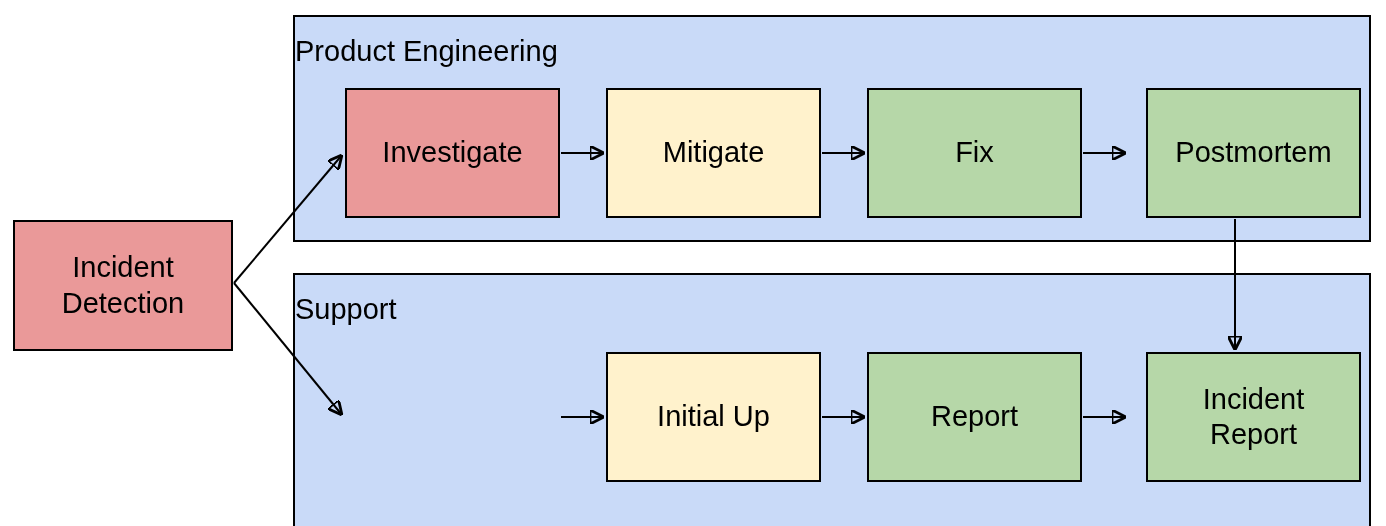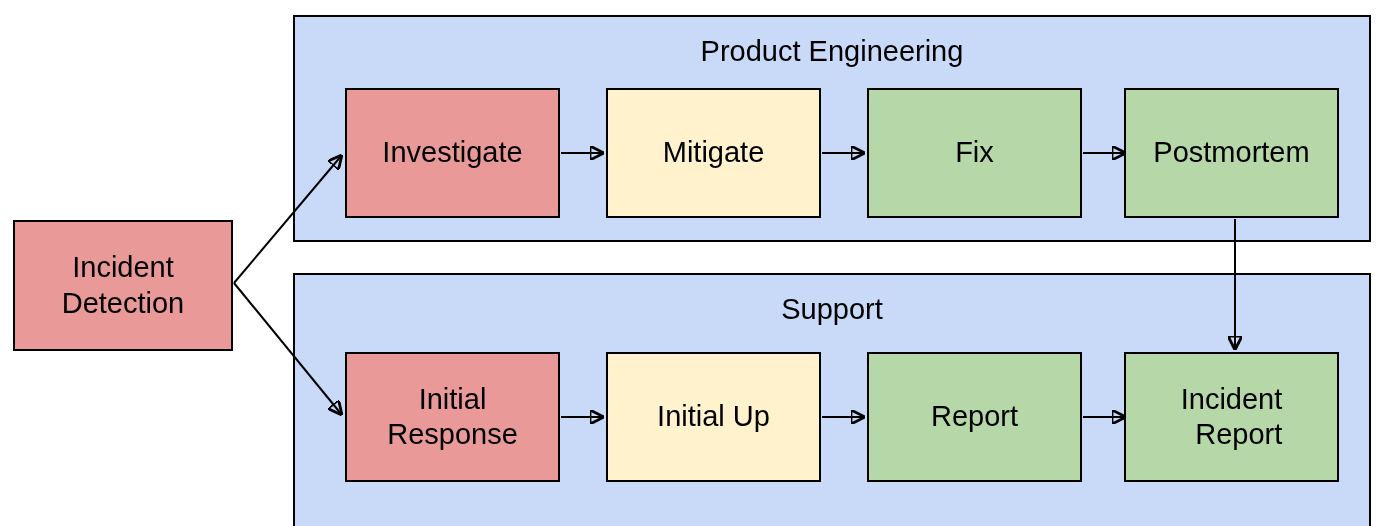--- a/index.html
+++ b/index.html
@@ -6,38 +6,38 @@
   .canvas{
     position:relative;width:1386px;height:526px;background:#ffffff;
     font-family:"Liberation Sans",sans-serif;color:#000000;overflow:hidden;
   }
   .lane{
     position:absolute;background:#c9daf8;border:2px solid #000000;box-sizing:border-box;
   }
   .lane-pe{left:293px;top:15px;width:1078px;height:227px;}
   .lane-support{left:293px;top:273px;width:1078px;height:276px;}
   .lane-title{
-    position:absolute;top:17px;left:0;right:0;text-align:center;
+    position:absolute;top:17px;left:0;right:0;text-align:left;
     font-size:29px;line-height:1.2;
   }
   .node{
     position:absolute;border:2px solid #000000;box-sizing:border-box;
     display:flex;align-items:center;justify-content:center;
     font-size:29px;line-height:1.22;text-align:center;white-space:pre-line;
   }
   .c-red{background:#ea9999;}
   .c-yellow{background:#fff2cc;}
-  .c-green{background:#b6d7a8;text-align:right;}
+  .c-green{background:#b6d7a8;}
   .node-start{left:13px;top:220px;width:220px;height:131px;}
   .lane-pe .node{top:71px;width:215px;height:130px;}
   .lane-support .node{top:77px;width:215px;height:130px;}
   .slot-0{left:50px;}
   .slot-1{left:311px;}
   .slot-2{left:572px;}
-  .slot-3{left:829px;}
+  .slot-3{left:851px;}
   .arrows{position:absolute;left:0;top:0;width:1386px;height:526px;pointer-events:none;}
   .arrows path{stroke:#000000;stroke-width:2;fill:none;}
 </style>
 </head>
 <body>
 
 <div class="canvas">
 
   <div class="node node-start c-red">
     <span>Incident
@@ -55,24 +55,20 @@
     <div class="node c-green slot-2">
       <span>Fix</span>
     </div>
     <div class="node c-green slot-3">
       <span>Postmortem</span>
     </div>
   </div>
 
   <div class="lane lane-support">
     <div class="lane-title">Support</div>
-    <div class="node c-red slot-0">
-      <span>Initial
-Response</span>
-    </div>
     <div class="node c-yellow slot-1">
       <span>Initial Up</span>
     </div>
     <div class="node c-green slot-2">
       <span>Report</span>
     </div>
     <div class="node c-green slot-3">
       <span>Incident
 Report</span>
     </div>

